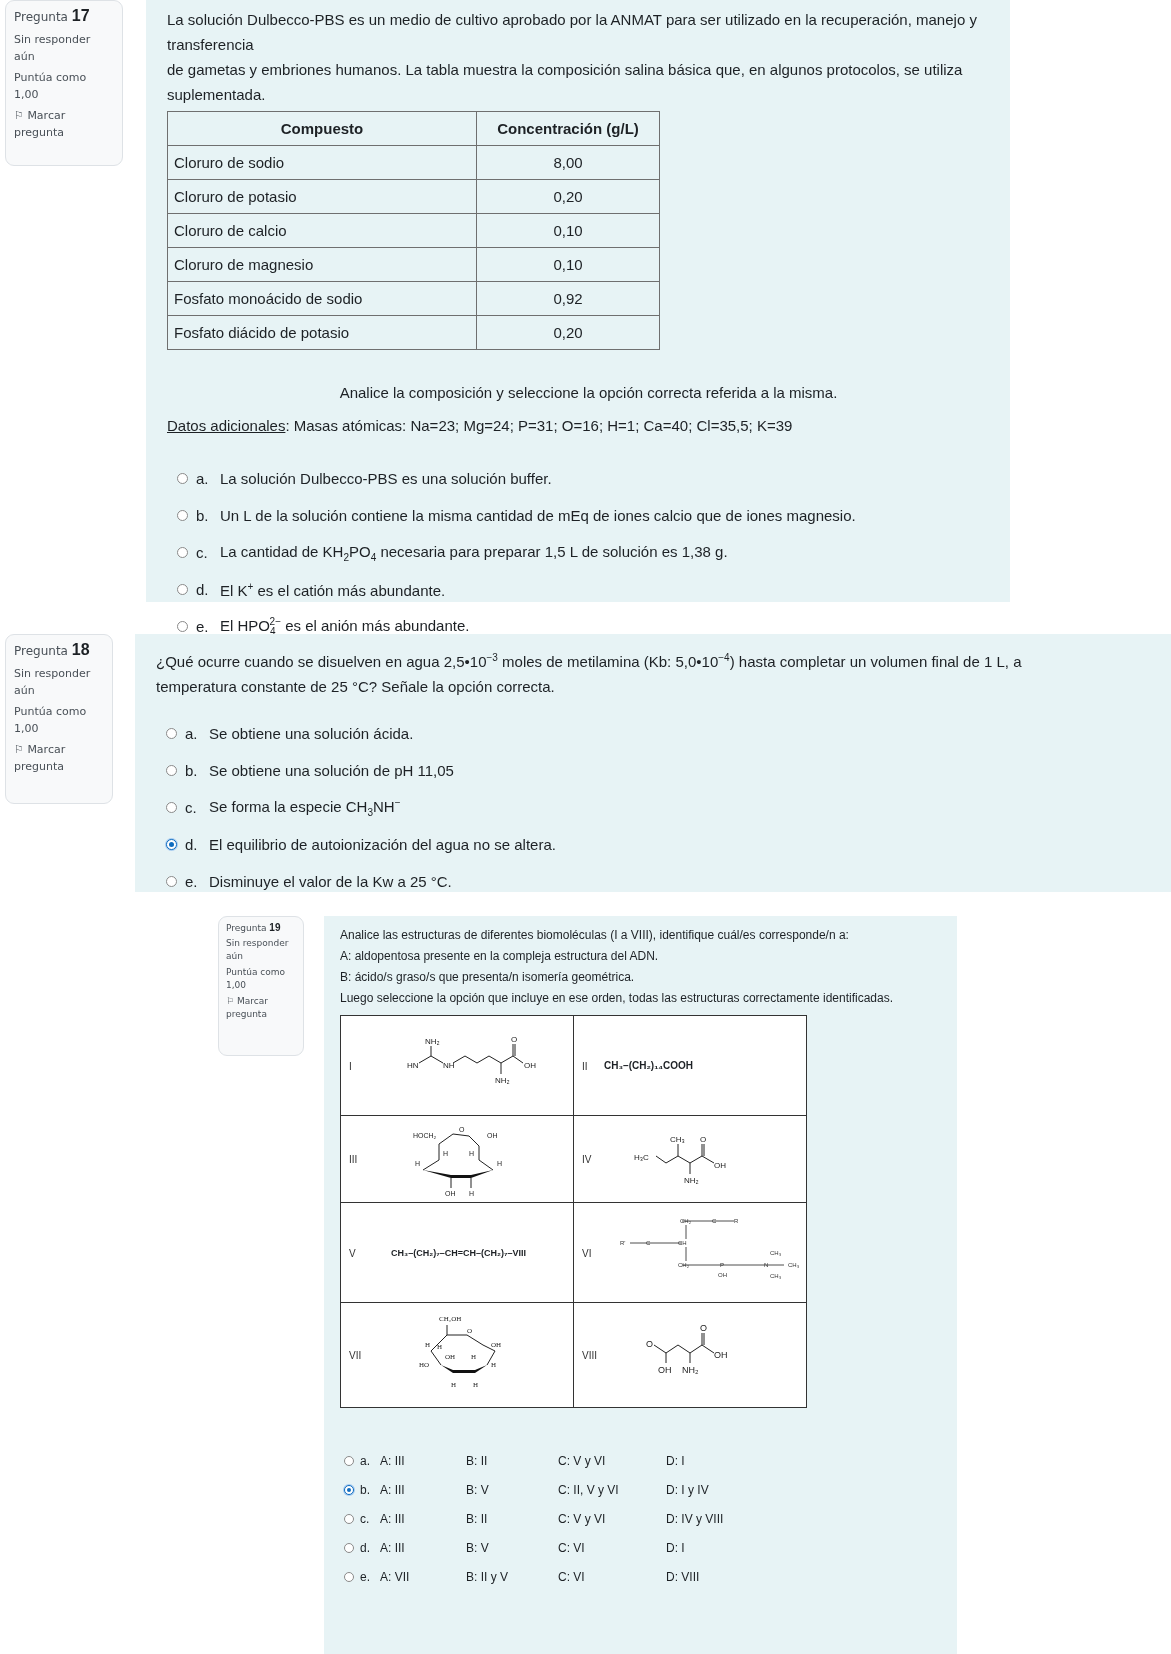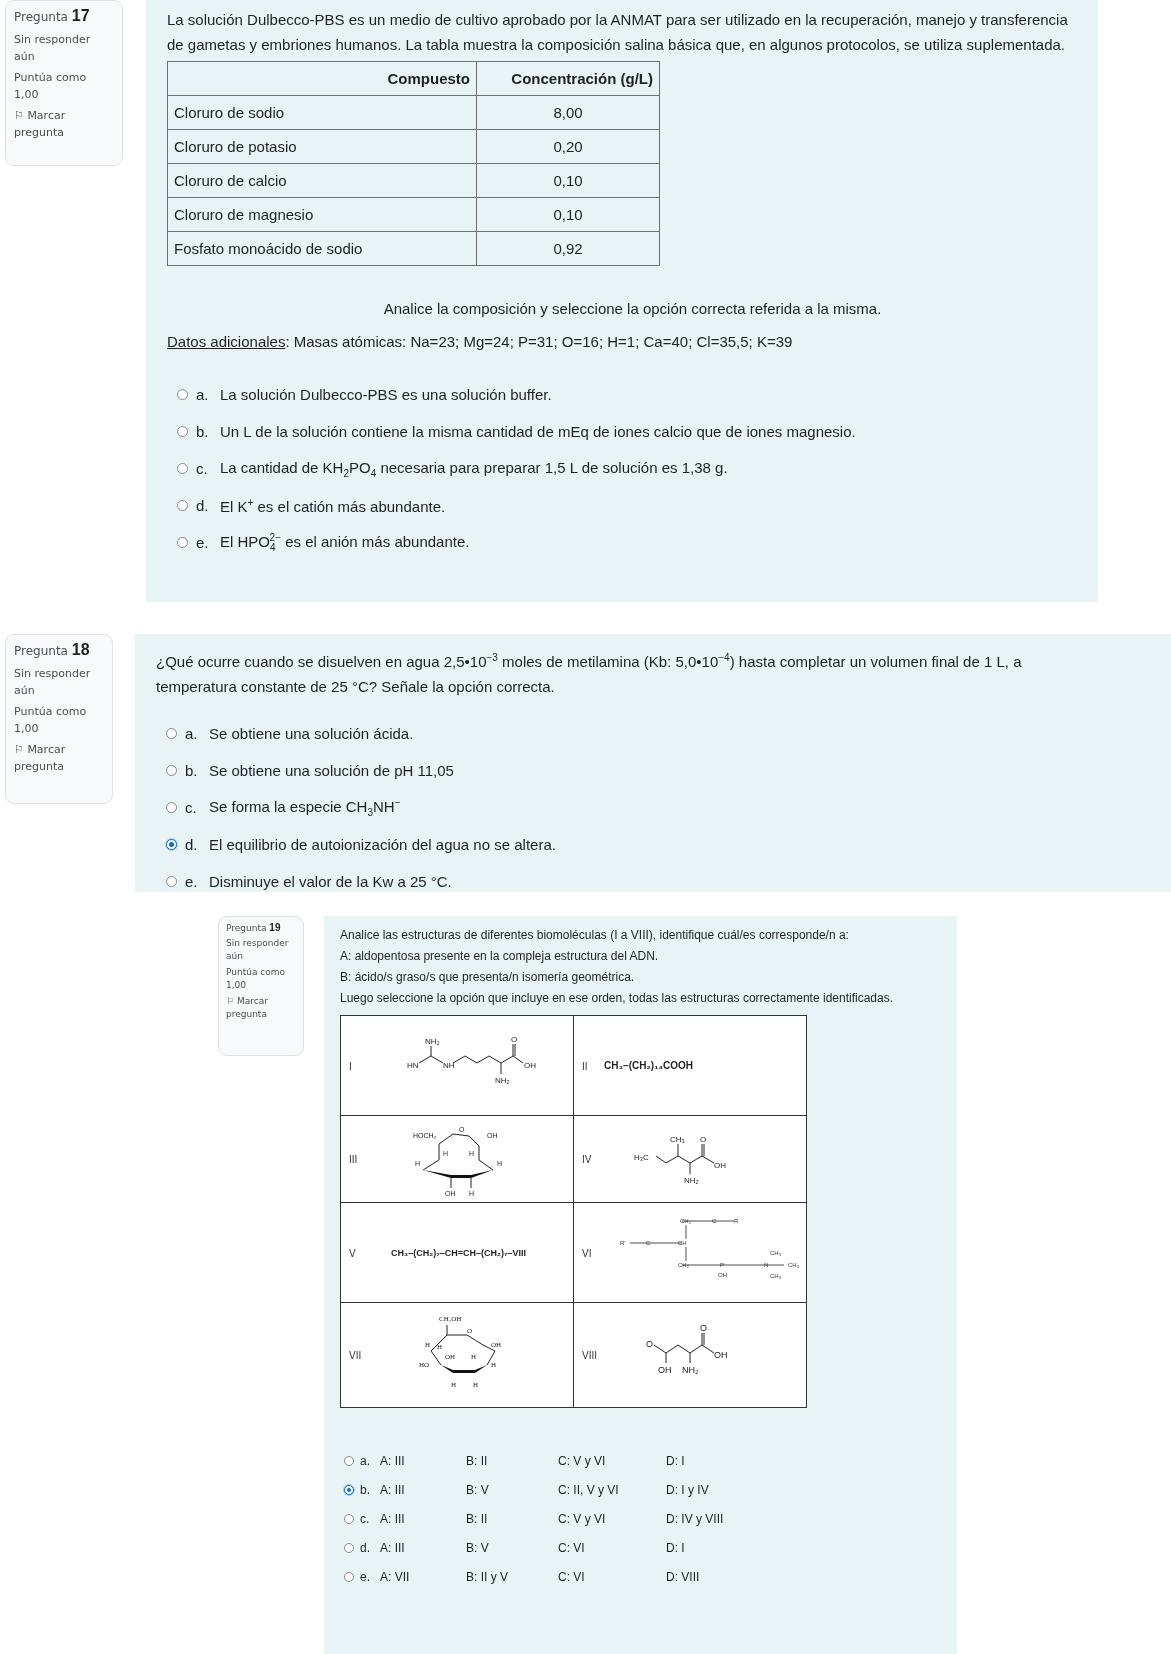--- a/index.html
+++ b/index.html
@@ -9,21 +9,21 @@
           border-radius:9px; padding:6px 8px; box-sizing:border-box;
           font-family:"DejaVu Sans", sans-serif; color:#495057; }
   .info .qno { font-size:12px; margin-bottom:6px; }
   .info .qno b { font-size:16px; color:#1d2125; font-family:"Liberation Sans", sans-serif; }
   .info .line { font-size:11px; line-height:17px; margin-bottom:4px; }
   .info .flag { font-size:11px; line-height:17px; cursor:pointer; }
   .content { position:absolute; background:#e7f3f5; box-sizing:border-box; }
   .qtext { font-size:15px; line-height:25px; color:#1d2125; }
   table.comp { border-collapse:collapse; font-size:15px; margin-top:4px; }
   table.comp td, table.comp th { border:1px solid #6f6f6f; height:33px; padding:0 6px; }
-  table.comp th { font-weight:bold; text-align:right; }
+  table.comp th { font-weight:bold; text-align:center; }
   table.comp td.v { text-align:center; }
   .ans { display:flex; align-items:center; font-size:15px; color:#1d2125; cursor:pointer; }
   .radio { width:11px; height:11px; border:1px solid #8a8a8a; border-radius:50%;
            background:#fff; box-sizing:border-box; margin-right:8px; flex:none; position:relative; }
   .radio.checked { border:1px solid #0f6cbf; background:#fff; box-shadow:0 0 0 1px #a8ccf0; }
   .radio.checked::after { content:""; position:absolute; left:2px; top:2px; width:5px; height:5px;
            border-radius:50%; background:#0f6cbf; }
   .ans .lab { width:24px; }
   sub, sup { font-size:10px; }
   .q19text { font-size:12px; line-height:21px; color:#1d2125; }
@@ -39,21 +39,21 @@
 </head>
 <body>
 
 <div class="info" style="left:5px;top:0;width:118px;height:166px;">
   <div class="qno"><span>Pregunta</span> <b>17</b></div>
   <div class="line">Sin responder aún</div>
   <div class="line">Puntúa como 1,00</div>
   <div class="flag"><span>⚐</span> <span>Marcar pregunta</span></div>
 </div>
 
-<div class="content" style="left:146px;top:0;width:952px;height:602px;padding:7px 0 12px 21px;">
+<div class="content" style="left:146px;top:0;width:864px;height:602px;padding:7px 0 12px 21px;">
   <div class="qtext">
     <div>La solución Dulbecco-PBS es un medio de cultivo aprobado por la ANMAT para ser utilizado en la recuperación, manejo y transferencia</div>
     <div>de gametas y embriones humanos. La tabla muestra la composición salina básica que, en algunos protocolos, se utiliza suplementada.</div>
   </div>
   <table class="comp" style="width:493px;">
     <tbody>
         <tr>
       <th style="width:296px;">Compuesto</th>
       <th>Concentración (g/L)</th>
     </tr>
@@ -69,20 +69,24 @@
           <td>Cloruro de calcio</td>
           <td class="v">0,10</td>
         </tr>
     <tr>
           <td>Cloruro de magnesio</td>
           <td class="v">0,10</td>
         </tr>
     <tr>
           <td>Fosfato monoácido de sodio</td>
           <td class="v">0,92</td>
+        </tr>
+    <tr>
+          <td>Fosfato diácido de potasio</td>
+          <td class="v">0,20</td>
         </tr>
   </tbody>
     </table>
   <div class="qtext" style="margin-top:30px;text-align:center;">Analice la composición y seleccione la opción correcta referida a la misma.</div>
   <div class="qtext" style="margin-top:8px;"><u>Datos adicionales</u><span>: Masas atómicas: Na=23; Mg=24; P=31; O=16; H=1; Ca=40; Cl=35,5; K=39</span></div>
 
   <div style="margin-top:22px;margin-left:10px;">
     <div class="ans" style="height:37px;">
         <span class="radio"></span>
         <span class="lab">a.</span>

